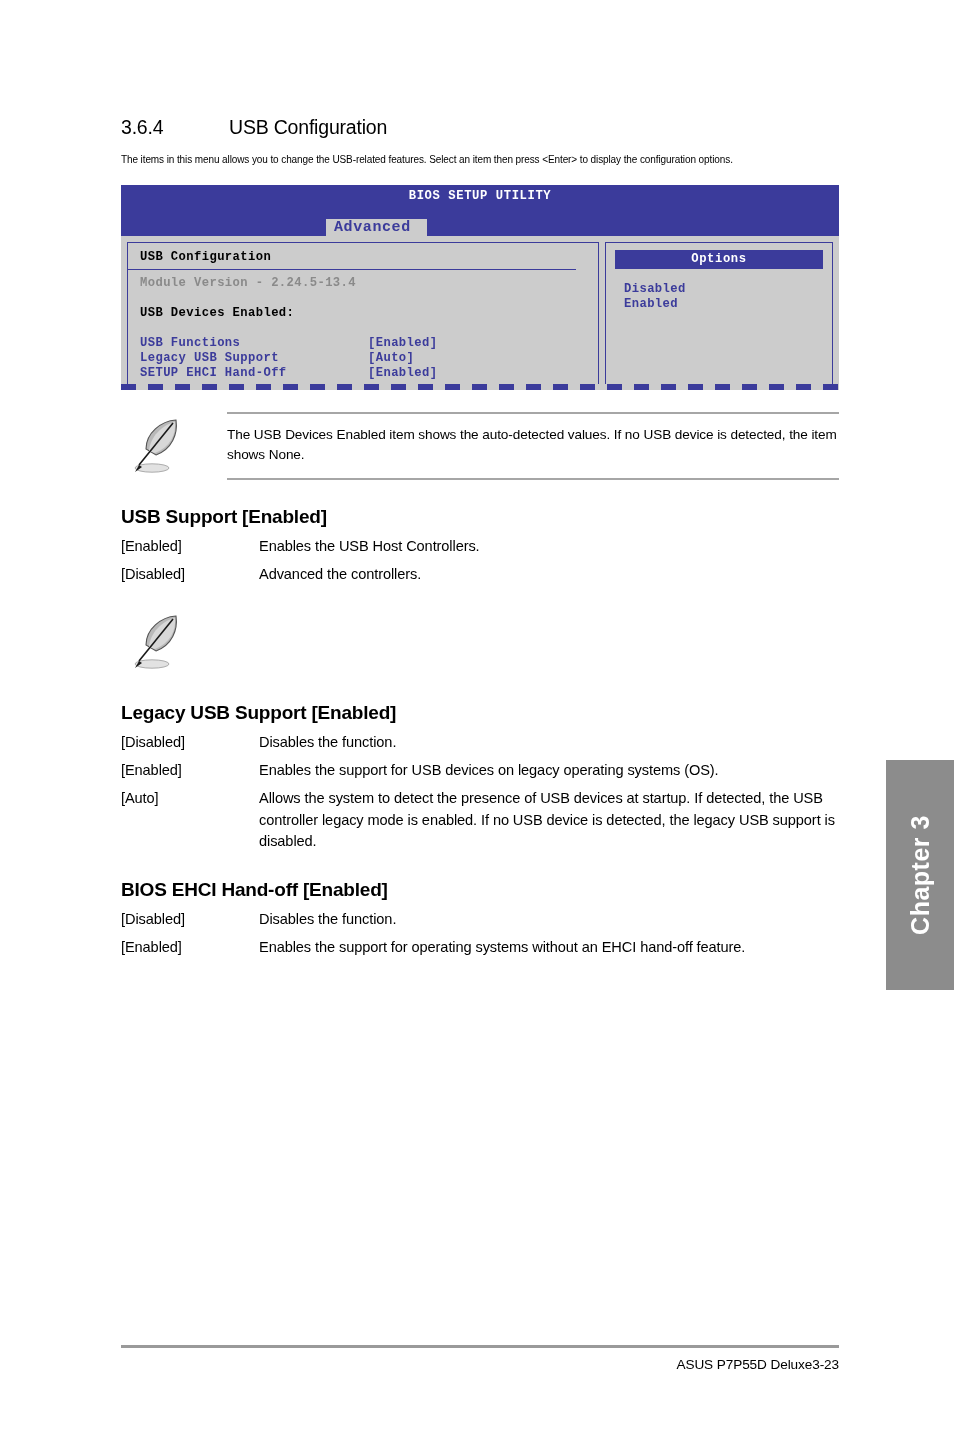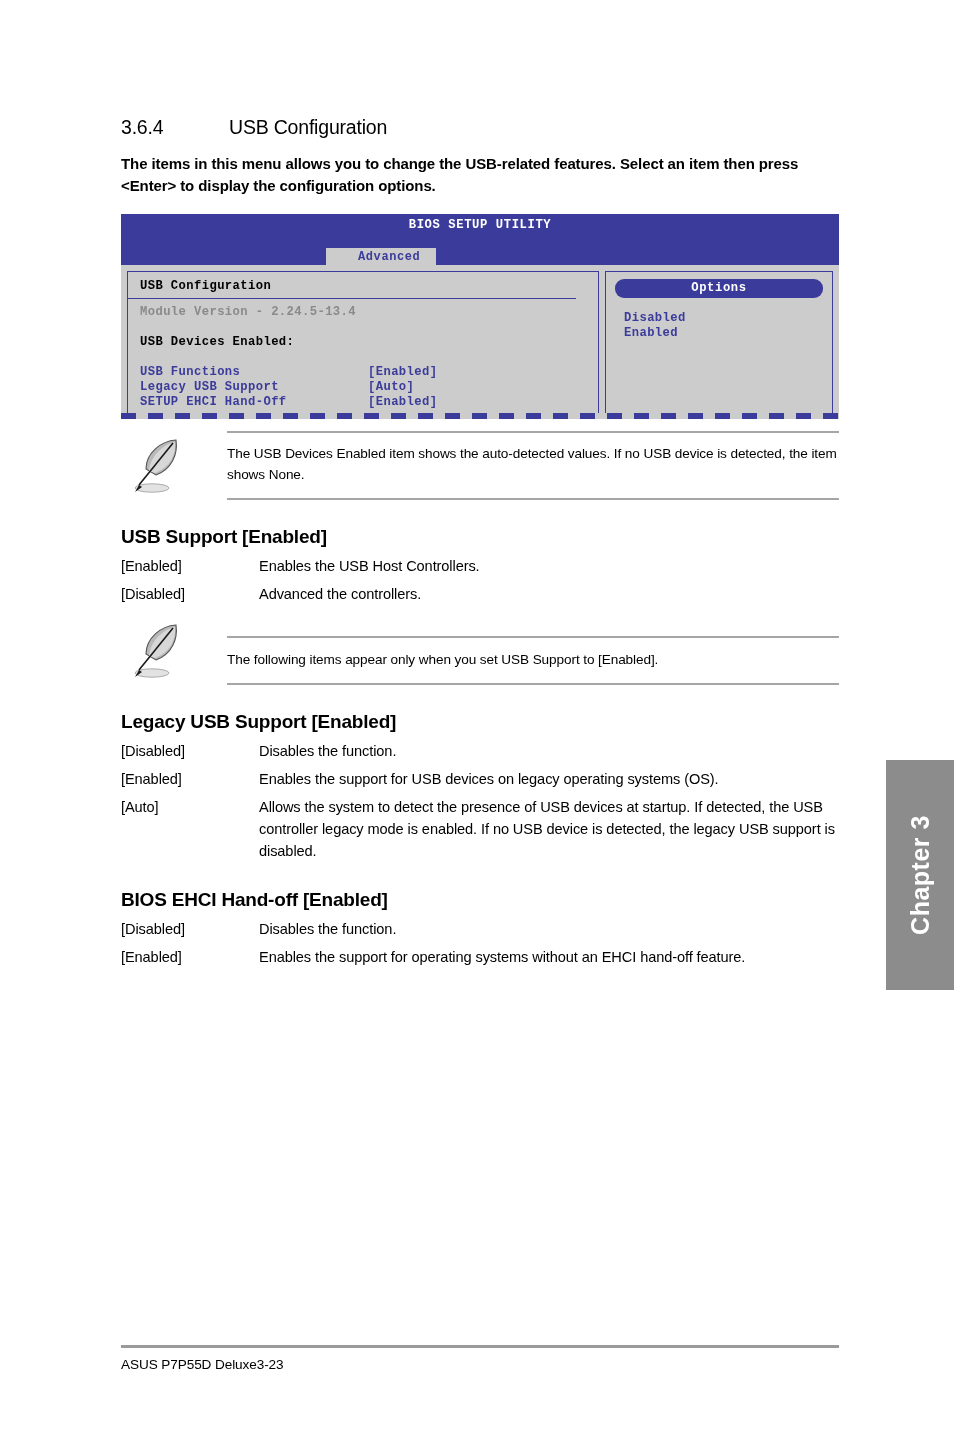--- a/index.html
+++ b/index.html
@@ -31,24 +31,23 @@
     margin-top: 116px;
     font-weight: normal;
     font-size: 19.5px;
     letter-spacing: -0.2px;
   }
   .sec-num { width: 108px; flex: 0 0 108px; }
   .sec-title { flex: 1 1 auto; }
 
   .intro {
     margin-top: 14px;
-    font-size: 15px;
+    font-size: 10px;
     line-height: 1.48;
     letter-spacing: -0.1px;
-    font-weight: bold;
   }
 
   
   .bios {
     margin-top: 17px;
     width: 718px;
     position: relative;
     background: #fdba74;
   }
   .bios-top {
@@ -72,23 +71,23 @@
     position: relative;
     padding-left: 205px;
     box-sizing: border-box;
   }
   .bios-tab {
     display: inline-block;
     background: #cccccc;
     color: #3b3b9b;
     font-family: "Liberation Mono", monospace;
     font-weight: bold;
-    font-size: 12px;
+    font-size: 15px;
     letter-spacing: 0.6px;
-    padding: 2px 16px 3px 32px;
+    padding: 2px 16px 3px 8px;
     line-height: 14px;
   }
   .bios-body {
     background: #cccccc;
     padding: 6px 6px 0 6px;
     display: flex;
     box-sizing: border-box;
     height: 148px;
   }
   .bios-left {
@@ -127,36 +126,35 @@
   .opt-head {
     background: #3b3b9b;
     color: #ffffff;
     font-family: "Liberation Mono", monospace;
     font-weight: bold;
     font-size: 12.2px;
     letter-spacing: 0.6px;
     text-align: center;
     margin: 0 9px;
     padding: 2px 0 3px 0;
-    border-radius: 9px;
   }
   .opt-list { padding: 13px 0 0 18px; }
 
   .bios-dash {
     height: 6px;
     background-image: repeating-linear-gradient(
        to right, #3b3b9b 0px, #3b3b9b 15px, #cccccc 15px, #cccccc 27px);
     margin: 0;
   }
 
   
   .note {
     display: flex;
-    align-items: flex-end;
-    margin-top: 12px;
+    align-items: center;
+    margin-top: 22px;
   }
   .note-icon {
     flex: 0 0 106px;
     padding-top: 4px;
     padding-left: 8px;
     box-sizing: border-box;
   }
   .note-box {
     flex: 1 1 auto;
     border-top: 2px solid #a6a6a6;
@@ -212,21 +210,21 @@
     left: 121px;
     top: 1345px;
     width: 718px;
   }
   .footer-rule {
     border-top: 3px solid #9a9a9a;
     margin-bottom: 9px;
   }
   .footer-row {
     display: flex;
-    justify-content: flex-start;
+    justify-content: flex-end;
     font-size: 13.6px;
     letter-spacing: -0.1px;
   }
 </style>
 </head>
 <body>
 
 <div class="page">
 
   <div class="sec-head">
@@ -300,21 +298,20 @@
   <div class="note">
     <div class="note-icon">
       <svg width="58" height="60" viewBox="0 0 58 60">
         <ellipse cx="23" cy="52" rx="17" ry="4.2" fill="#e2e2e2" stroke="#9a9a9a" stroke-width="0.8"></ellipse>
         <path d="M17 33 C17 17 32 5 47 4 C49 18 43 33 27 39 Z" fill="#b9b9b9" stroke="#555555" stroke-width="1.1"></path>
         <path d="M20 35 C21 21 33 9 46 6 C47 19 41 31 26 37 Z" fill="#d8d8d8" stroke="none"></path>
         <path d="M44 7 L10 49" stroke="#1a1a1a" stroke-width="1.6" fill="none"></path>
         <path d="M10 49 L6 56 L13 51 Z" fill="#1a1a1a"></path>
       </svg>
     </div>
-    <div class="note-box single">The following items appear only when you set USB Support to [Enabled].</div>
   </div>
 
   <h3 class="opt-title">Legacy USB Support [Enabled]</h3>
   <div class="defrow">
     <div class="defterm">[Disabled]</div>
     <div class="defdesc">Disables the function.</div>
   </div>
   <div class="defrow">
     <div class="defterm">[Enabled]</div>
     <div class="defdesc">Enables the support for USB devices on legacy operating systems (OS).</div>

